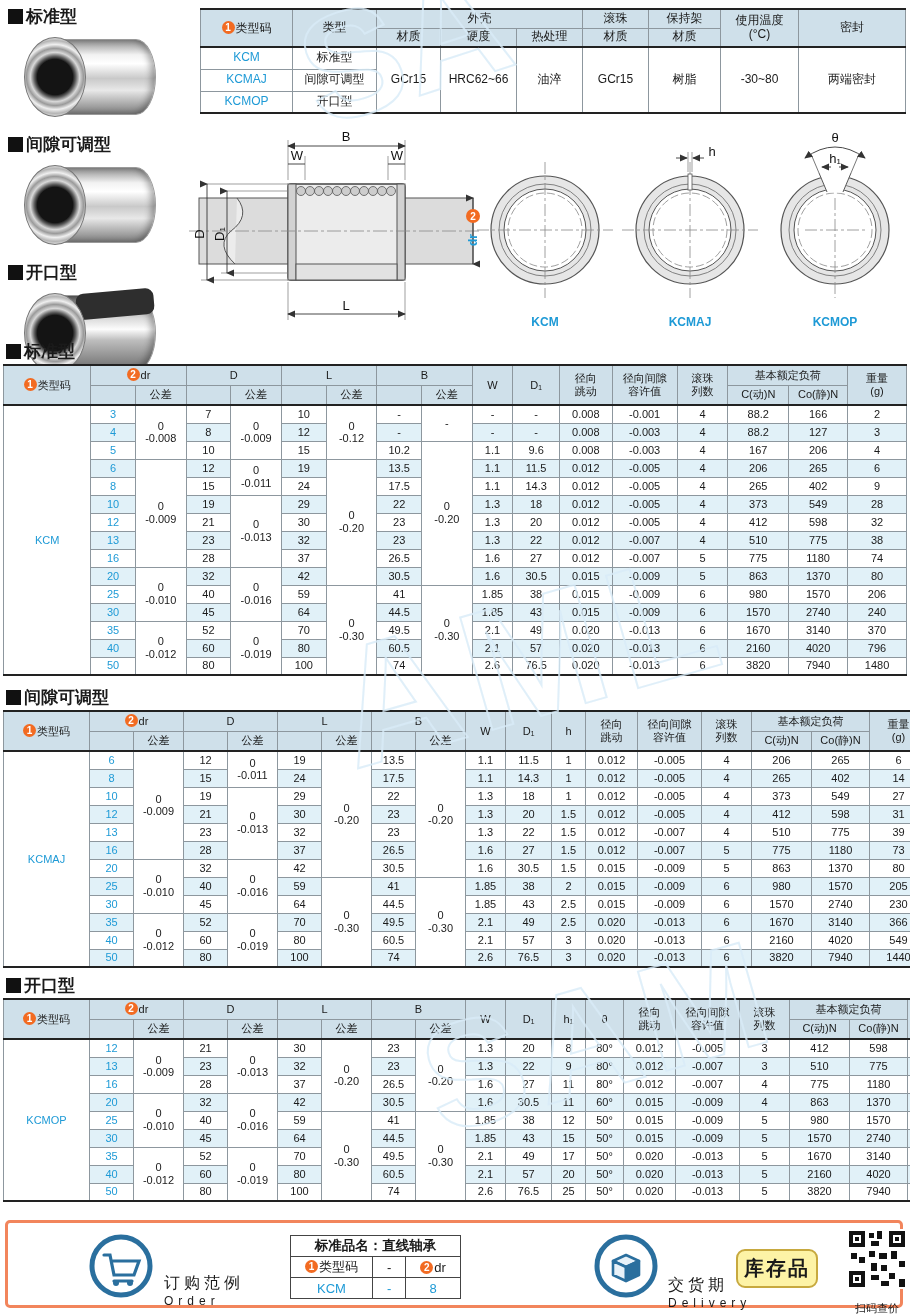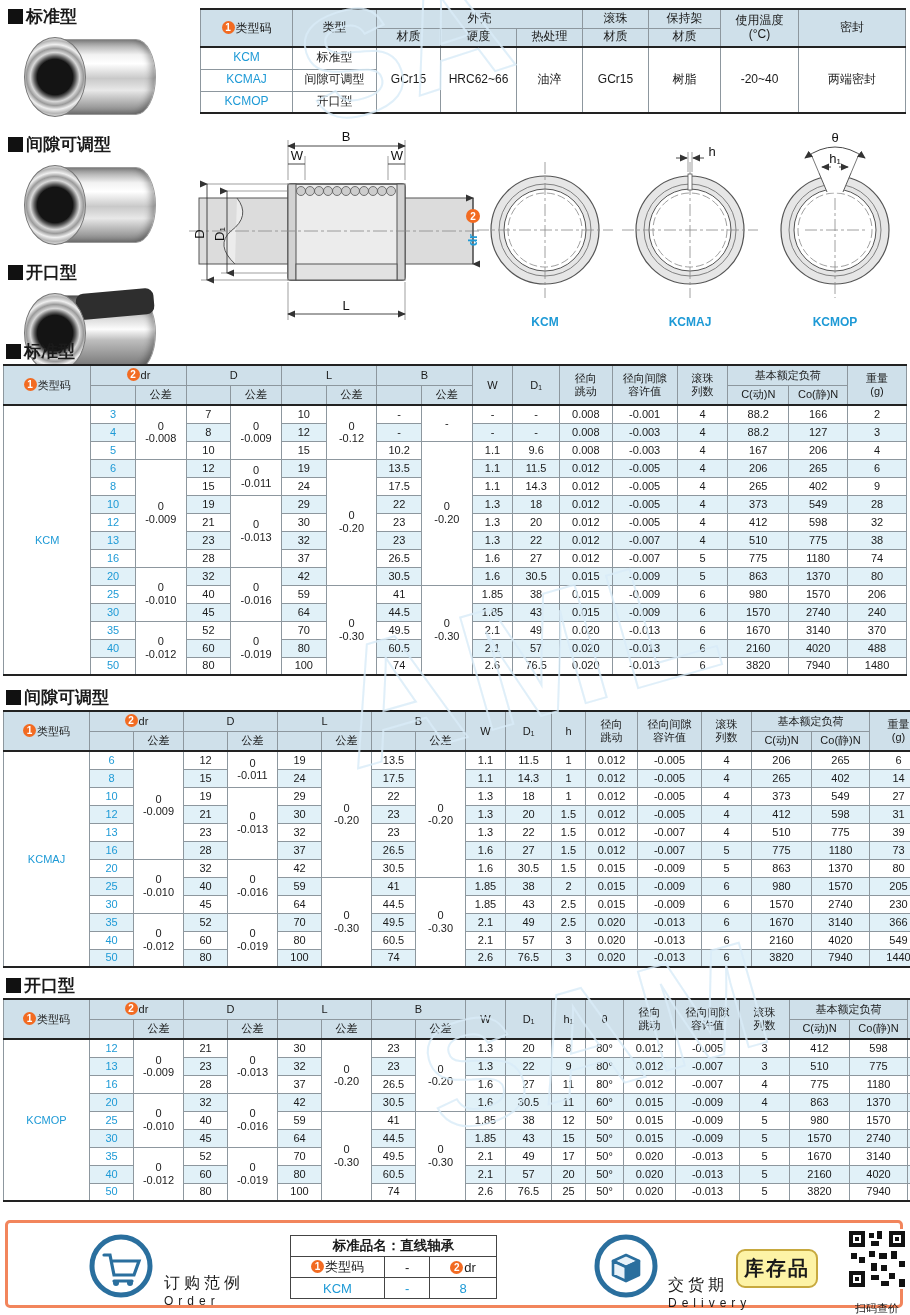--- a/index.html
+++ b/index.html
@@ -59,21 +59,21 @@
   .ringlabel { font-size:12px; font-weight:bold; fill:#1e9ad6; }
 
   
   .order-box { position:absolute; left:5px; top:1220px; width:898px; height:88px;
     border:3px solid #f2855c; border-radius:5px; background:#fff; z-index:2; }
   .cart-wrap { position:absolute; left:80px; top:10px; width:66px; height:66px; }
   .order-titles { position:absolute; left:156px; top:18px; }
   .t-cn { font-size:16px; letter-spacing:4px;margin-top:32px; }
   .t-en { font-size:12px; letter-spacing:5px; font-family:Liberation Sans, sans-serif; }
   .order-table { position:absolute; left:282px; top:12px; border-collapse:collapse; }
-  .order-table td { border:1.5px solid #444; text-align:center; font-size:13px; padding:0 20px; height:21px;margin-top:39px; }
+  .order-table td { border:1.5px solid #444; text-align:center; font-size:13px; padding:0 14px; height:21px;margin-top:39px; }
   .order-table .hd { font-weight:bold; font-size:13.5px; }
   .deliv-icon { position:absolute; left:585px; top:10px; width:66px; height:66px; }
   .deliv-titles { position:absolute; left:660px; top:20px; }
   .badge { position:absolute; left:728px; top:26px; background:#fdf3a6; border:2px solid #c7a93f; border-radius:9px;
     font-size:20px; font-weight:bold; padding:4px 6px; letter-spacing:2px; }
   .qr-wrap { position:absolute; left:838px; top:6px; width:62px; text-align:center; }
   .qr-label { font-size:11px; margin-top:8px; }
 </style>
 </head>
 <body>
@@ -146,21 +146,21 @@
         </thead>
         <tbody>
           <tr>
             <td class="blue">KCM</td>
             <td class="">标准型</td>
             <td rowspan="3" class="merged">GCr15</td>
             <td rowspan="3" class="merged">HRC62~66</td>
             <td rowspan="3" class="merged">油淬</td>
             <td rowspan="3" class="merged">GCr15</td>
             <td rowspan="3" class="merged">树脂</td>
-            <td rowspan="3" class="merged">-20~40</td>
+            <td rowspan="3" class="merged">-30~80</td>
             <td rowspan="3" class="merged">两端密封</td>
           </tr>
           <tr>
             <td class="blue">KCMAJ</td>
             <td class="">间隙可调型</td>
           </tr>
           <tr>
             <td class="blue">KCMOP</td>
             <td class="">开口型</td>
           </tr>
@@ -568,21 +568,21 @@
             <td class="alt">60</td>
             <td class="alt">80</td>
             <td class="alt">60.5</td>
             <td class="alt">2.1</td>
             <td class="alt">57</td>
             <td class="alt">0.020</td>
             <td class="alt">-0.013</td>
             <td class="alt">6</td>
             <td class="alt">2160</td>
             <td class="alt">4020</td>
-            <td class="alt">488</td>
+            <td class="alt">796</td>
           </tr>
           <tr>
             <td class="blue">50</td>
             <td class="">80</td>
             <td class="">100</td>
             <td class="">74</td>
             <td class="">2.6</td>
             <td class="">76.5</td>
             <td class="">0.020</td>
             <td class="">-0.013</td>

